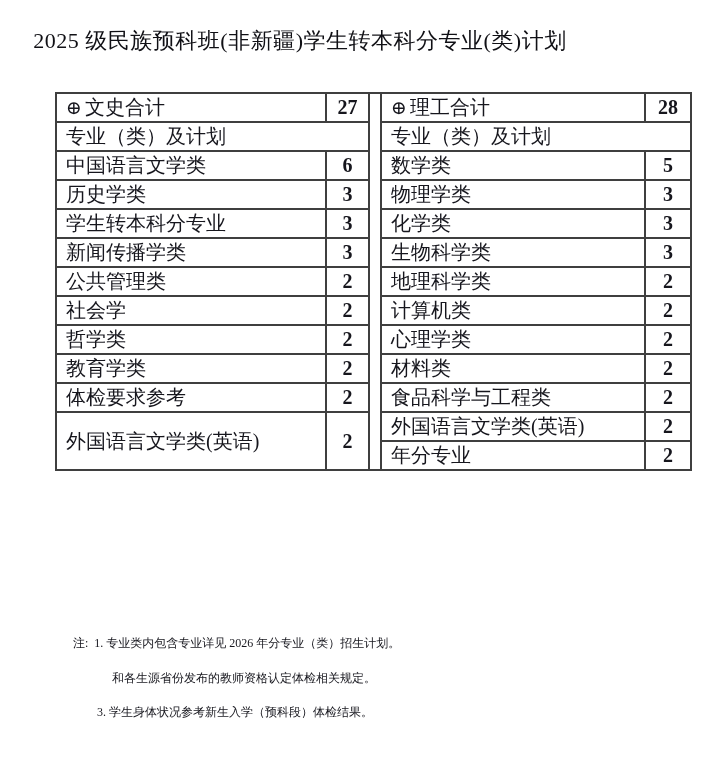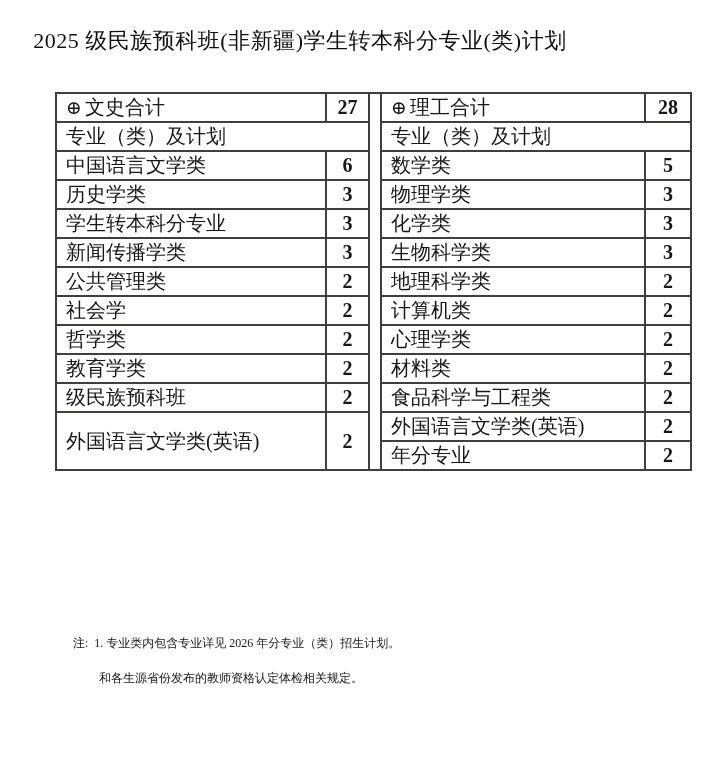--- a/index.html
+++ b/index.html
@@ -52,21 +52,21 @@
     left: 73px;
     top: 626px;
     font-size: 12px;
     line-height: 34.5px;
     color: #16161d;
     white-space: nowrap;
   }
   .note-line { display: block; }
   .note-line .note-label { margin-right: 6px; }
   .indent-item { margin-left: 24px; }
-  .indent-cont { margin-left: 26px; }
+  .indent-cont { margin-left: 39px; }
 </style>
 </head>
 <body>
 
 <div class="page">
 
   <div class="doc-title">2025 级民族预科班(非新疆)学生转本科分专业(类)计划</div>
 
   <table class="plan-table">
     <colgroup>
@@ -140,21 +140,21 @@
         <td class="num">2</td>
       </tr>
       <tr>
         <td class="name">教育学类</td>
         <td class="num">2</td>
         <td class="spacer"></td>
         <td class="name">材料类</td>
         <td class="num">2</td>
       </tr>
       <tr>
-        <td class="name">级民族预科班</td>
+        <td class="name">体检要求参考</td>
         <td class="num">2</td>
         <td class="spacer"></td>
         <td class="name">食品科学与工程类</td>
         <td class="num">2</td>
       </tr>
       <tr>
         <td class="name" rowspan="2">外国语言文学类(英语)</td>
         <td class="num" rowspan="2">2</td>
         <td class="spacer" rowspan="2"></td>
         <td class="name">外国语言文学类(英语)</td>
@@ -163,15 +163,16 @@
       <tr>
         <td class="name">年分专业</td>
         <td class="num">2</td>
       </tr>
     </tbody>
   </table>
 
   <div class="notes">
     <span class="note-line"><span class="note-label">注:</span><span>1. 专业类内包含专业详见 2026 年分专业（类）招生计划。</span></span>
     <span class="note-line indent-cont">和各生源省份发布的教师资格认定体检相关规定。</span>
+    <span class="note-line indent-item">3. 学生身体状况参考新生入学（预科段）体检结果。</span>
   </div>
 
 </div>
 
 </body></html>

